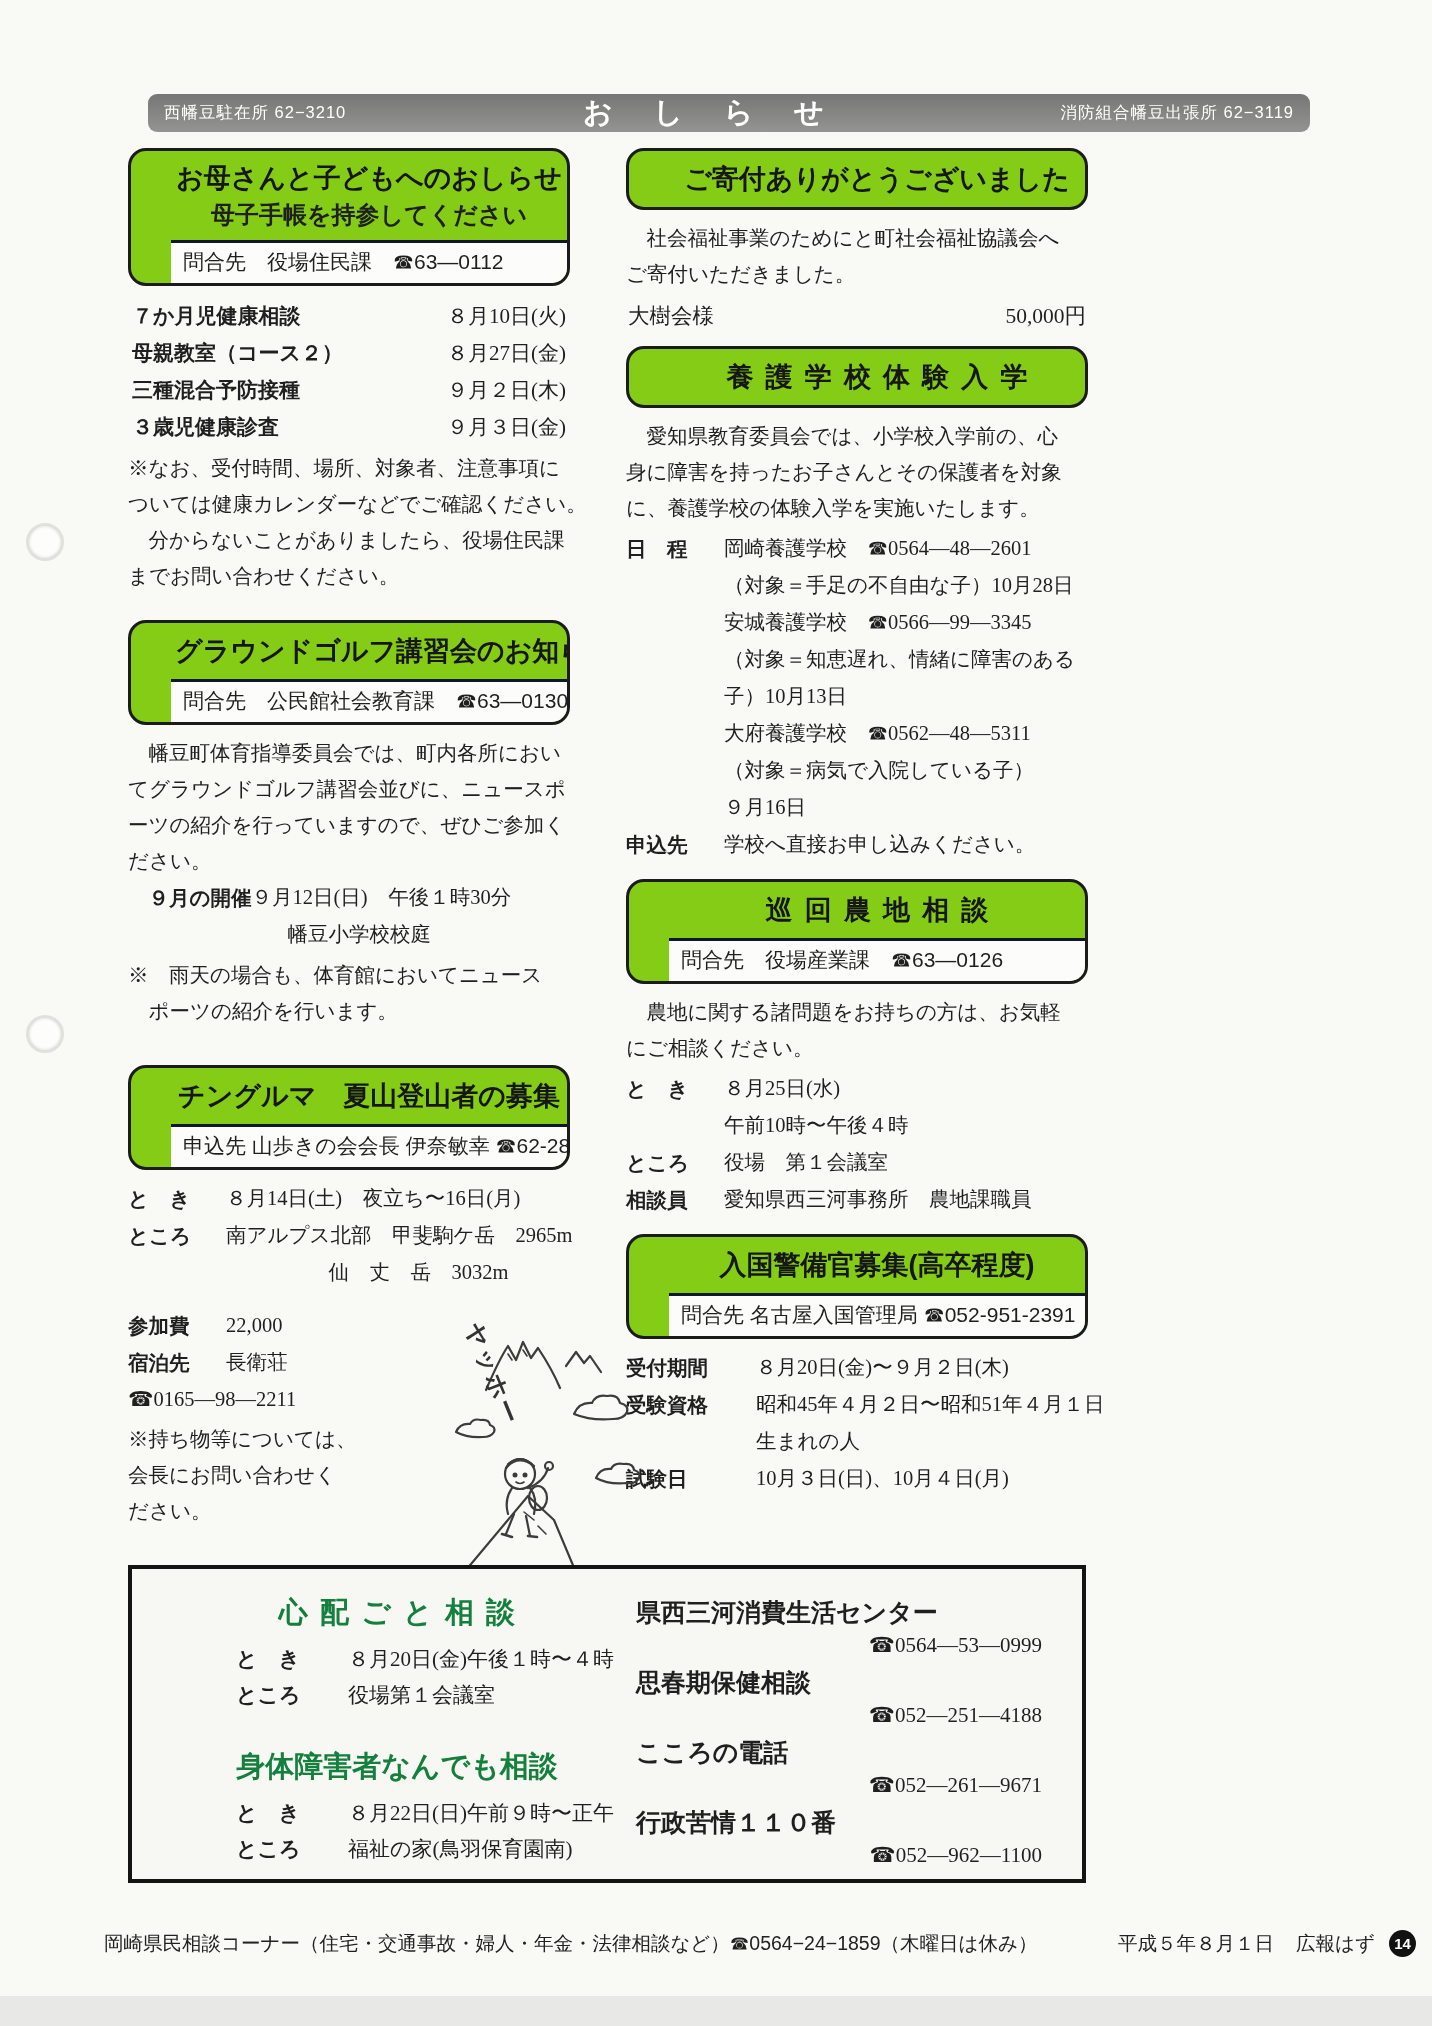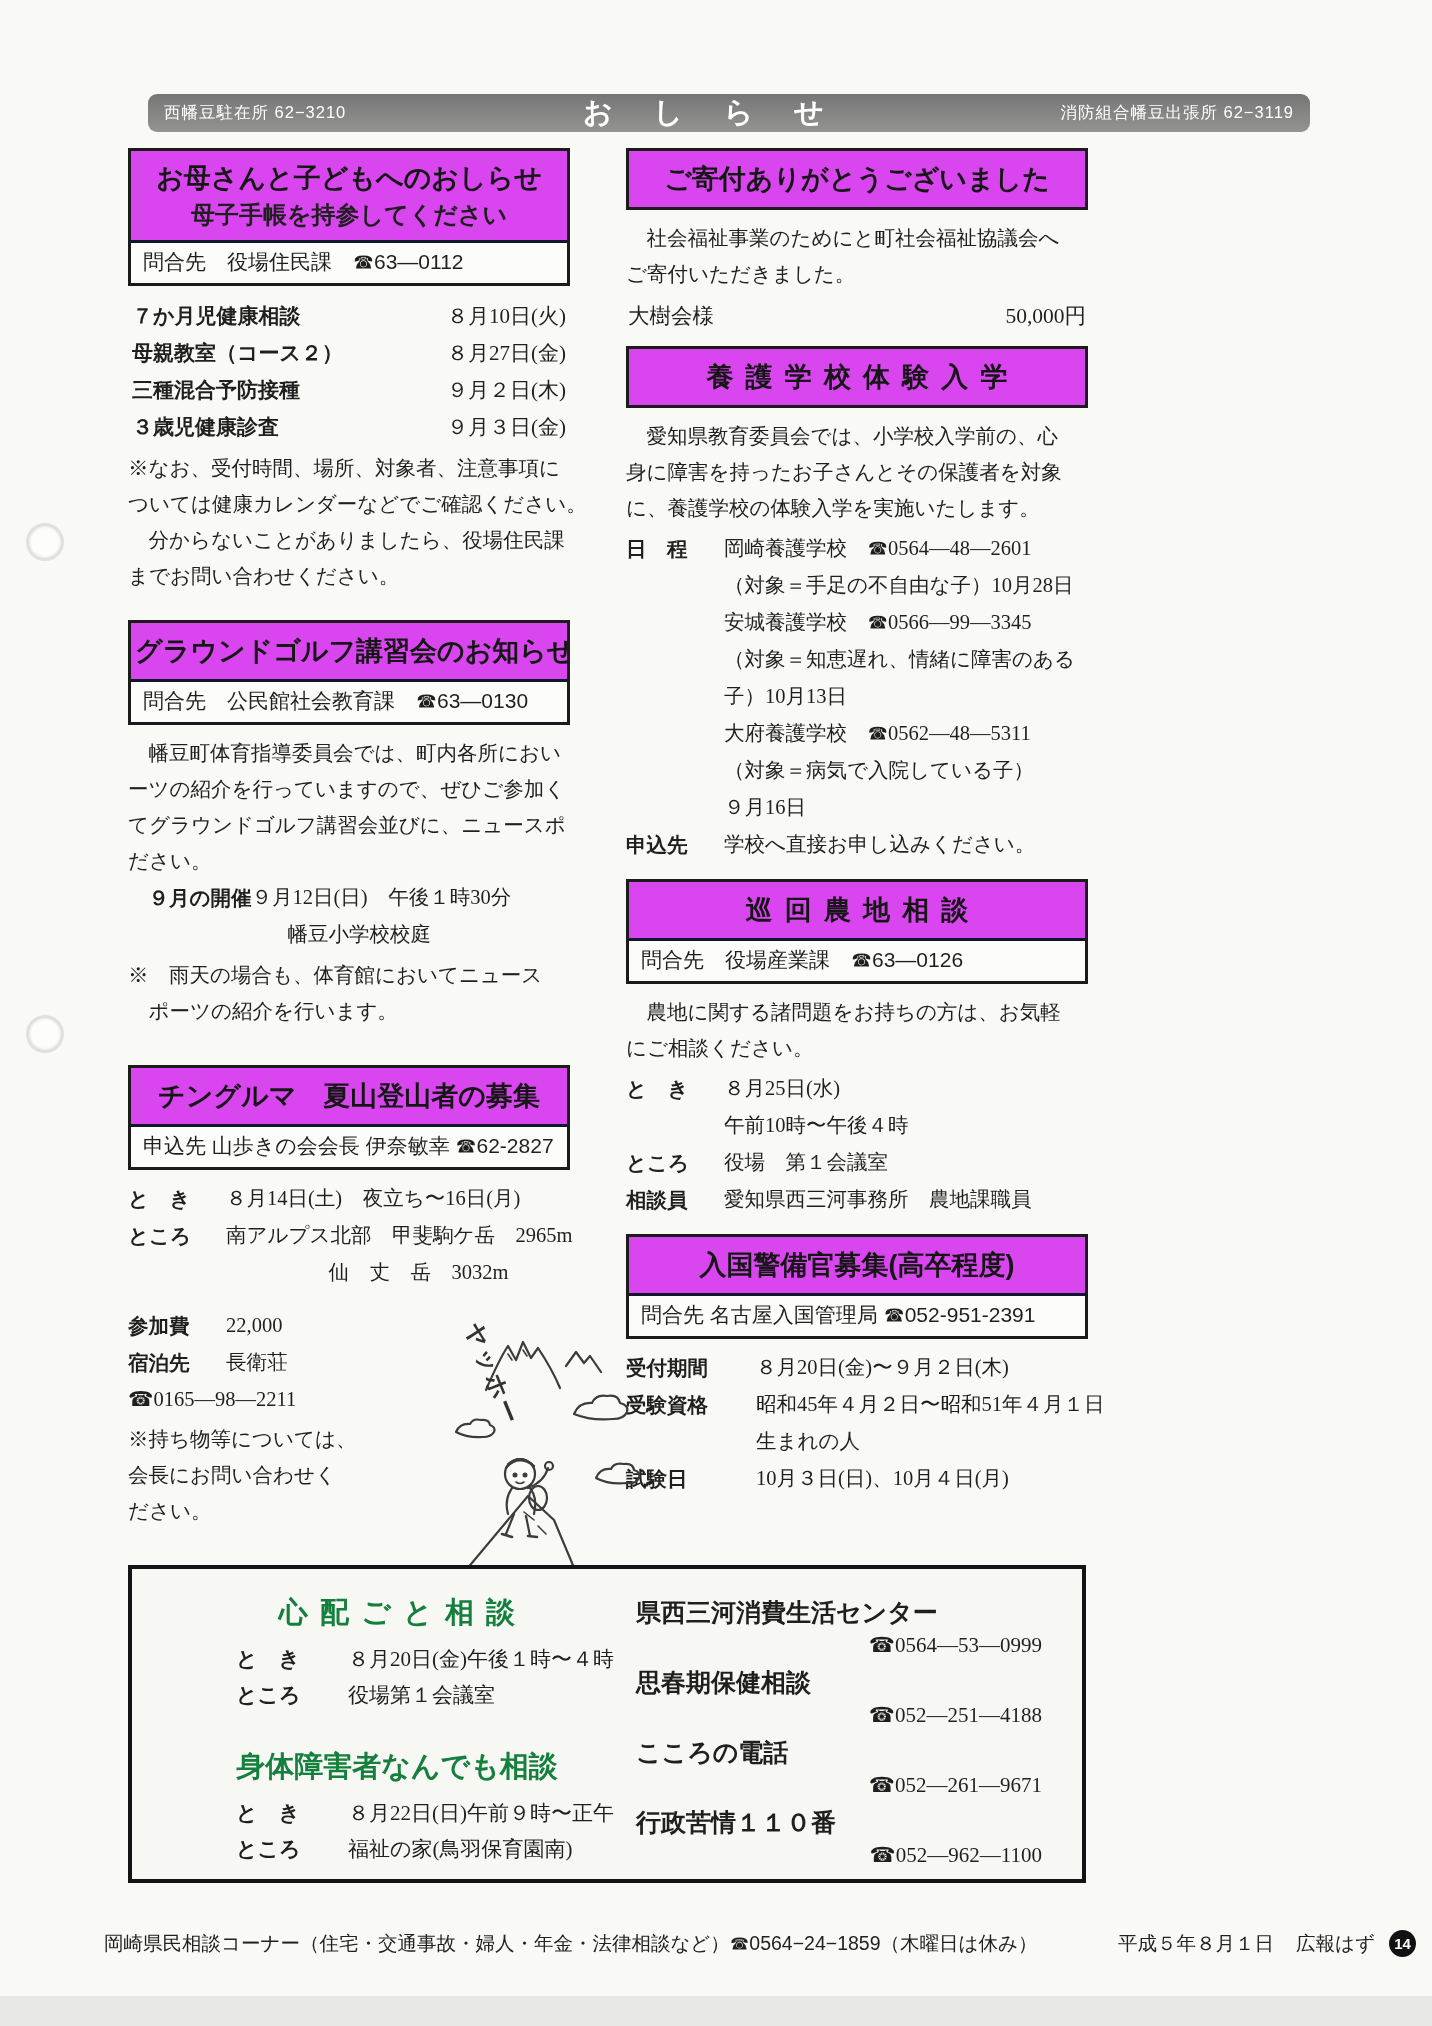--- a/index.html
+++ b/index.html
@@ -14,21 +14,21 @@
              background:linear-gradient(180deg,#767676,#949492);border-radius:9px;
              display:flex;align-items:center;justify-content:space-between;padding:0 16px;color:#fff;}
   .hb-side{font-family:"Liberation Sans",sans-serif;font-size:16.5px;letter-spacing:1px;font-weight:500;}
   .hb-title{font-family:"Liberation Sans",sans-serif;font-weight:bold;font-size:29px;
             letter-spacing:1.4em;text-indent:1.4em;white-space:nowrap;}
   
   .col{position:absolute;top:148px;}
   .col-left{left:128px;width:442px;}
   .col-right{left:626px;width:462px;}
   
-  .tbox{border:3px solid #1b1b1b;border-radius:0;overflow:hidden;background:#d946ef;}
+  .tbox{border:3px solid #1b1b1b;border-radius:18px;overflow:hidden;background:#84cc16;padding-left:40px;}
   .tbox-title{font-family:"Liberation Sans",sans-serif;font-weight:bold;font-size:27px;
               text-align:center;padding:9px 4px 3px;color:#161616;white-space:nowrap;}
   .tbox-title.solo{padding:10px 4px;}
   .tbox-title.sp{letter-spacing:0.45em;text-indent:0.45em;}
   .tbox-sub{font-family:"Liberation Sans",sans-serif;font-weight:bold;font-size:24px;
             text-align:center;padding:0 4px 9px;}
   .tbox-contact{background:#fcfcfa;border-top:3px solid #0f172a;
                 font-family:"Liberation Sans",sans-serif;font-weight:500;font-size:21px;
                 padding:5px 12px 7px;white-space:nowrap;}
   
@@ -124,22 +124,22 @@
       </div>
     </section>
 
     <section class="sec mt26">
       <div class="tbox">
         <div class="tbox-title solo">グラウンドゴルフ講習会のお知らせ</div>
         <div class="tbox-contact">問合先　公民館社会教育課　☎63—0130</div>
       </div>
       <div class="para mt10">
         <div class="line">　幡豆町体育指導委員会では、町内各所におい</div>
+        <div class="line">てグラウンドゴルフ講習会並びに、ニュースポ</div>
         <div class="line">ーツの紹介を行っていますので、ぜひご参加く</div>
-        <div class="line">てグラウンドゴルフ講習会並びに、ニュースポ</div>
         <div class="line">ださい。</div>
       </div>
       <div class="row">
         <span class="lbl">　９月の開催</span>
         <span class="val">９月12日(日)　午後１時30分</span>
       </div>
       <div class="row">
         <span class="lbl"></span>
         <span class="val">　　　幡豆小学校校庭</span>
       </div>

